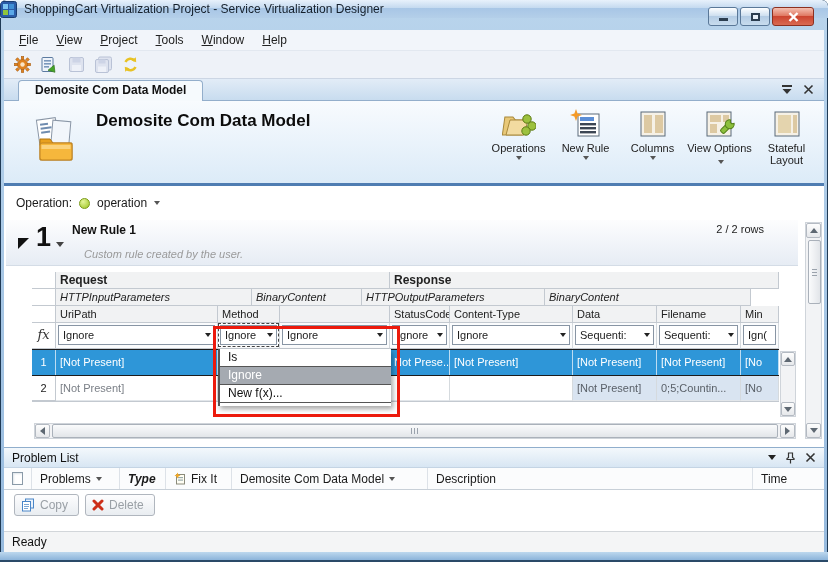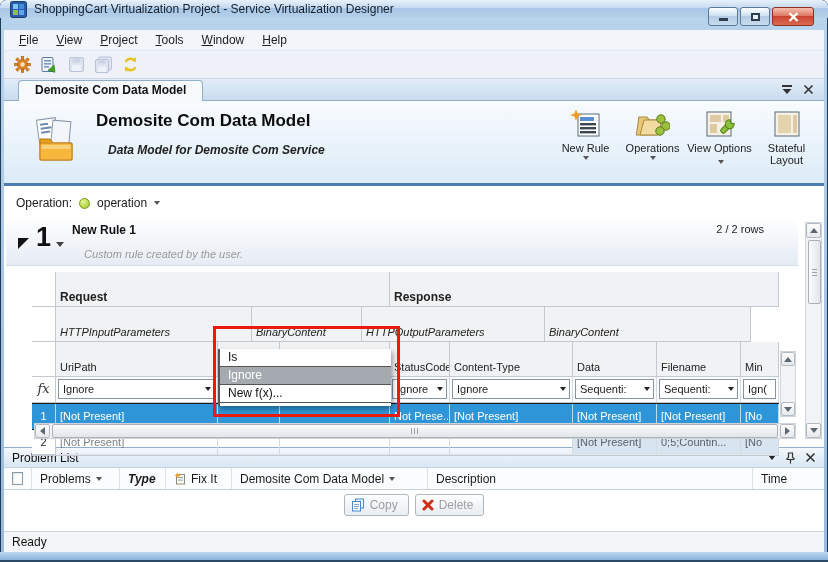--- a/index.html
+++ b/index.html
@@ -6,21 +6,21 @@
   html,body { width:828px; height:562px; }
   body { font-family:"Liberation Sans", sans-serif; font-size:12px; color:#1a1a1a; background:#fff; }
 
   .window { position:relative; width:828px; height:562px;
     background:linear-gradient(180deg,#b9d4ec,#96bade);
     box-shadow:0 0 0 1px #1f3a55 inset; border-radius:6px 6px 0 0; overflow:hidden; }
 
   
   .titlebar { position:absolute; left:0; top:0; right:0; height:18px;
     background:linear-gradient(180deg,#e8f1fb 0%,#c3d9ef 45%,#a8c6e6 46%,#b4cfe9 100%);
-    border-radius:6px 6px 0 0; display:flex; align-items:center; padding-left:10px; }
+    border-radius:6px 6px 0 0; display:flex; align-items:center; padding-left:0; }
   .app-icon { width:17px; height:17px; margin-right:7px; }
   .title-text { font-size:12px; color:#15202c; }
   .winbtns { position:absolute; right:14px; top:7px; display:flex; gap:2px; }
   .winbtn { width:30px; height:19px; border:1px solid #5a7898; border-radius:3px;
     background:linear-gradient(180deg,#fdfeff,#cfe0f0 45%,#b4cce4 50%,#c8dcee);
     display:flex; align-items:center; justify-content:center; }
   .winbtn.close { width:42px; border-color:#8c3020;
     background:linear-gradient(180deg,#f4c0b2,#e07a64 45%,#cc4530 50%,#d96a52); }
   .glyph-min { width:9px; height:3px; background:#2c3e50; margin-top:6px; }
   .glyph-max { width:9px; height:8px; border:2px solid #2c3e50; background:#e8f0f8; }
@@ -69,21 +69,21 @@
     border-top:11px solid #111; border-right:11px solid transparent; }
   .rule-num { position:absolute; left:30px; top:2px; font-size:27px; font-weight:bold; color:#111; }
   .rule-num-caret { position:absolute; left:50px; top:22px; border-top:5px solid #444; border-left:4px solid transparent; border-right:4px solid transparent; width:0; height:0; }
   .rule-name { position:absolute; left:66px; top:3px; font-weight:bold; font-size:12px; color:#111; }
   .rule-desc { position:absolute; left:78px; top:28px; font-style:italic; font-size:11px; color:#9a9a9a; }
   .rows-info { position:absolute; right:34px; top:3px; font-size:11px; color:#222; }
 
   
   .grid { position:absolute; left:28px; top:86px; width:747px; font-size:11px; }
   .grow { display:flex; }
-  .gcell { border-right:1px solid #c3c9d0; border-bottom:1px solid #c3c9d0; padding:17px 4px; overflow:hidden; white-space:nowrap; }
+  .gcell { border-right:1px solid #c3c9d0; border-bottom:1px solid #c3c9d0; padding:0 4px; overflow:hidden; white-space:nowrap; }
   .hcell { background:#f1f2f3; height:17px; line-height:16px; color:#222; }
   .gut { width:24px; background:#fff; border-right:1px solid #c3c9d0; border-bottom:1px solid #c3c9d0; text-align:center; }
   .w-uripath{width:162px}.w-method{width:62px}.w-bin{width:110px}.w-status{width:60px}
   .w-ctype{width:123px}.w-data{width:84px}.w-fname{width:84px}.w-mime{width:38px}
   .w-req{width:334px}.w-resp{width:389px}.w-inparams{width:196px}.w-outparams{width:183px}.w-binresp{width:206px}
   .bold{font-weight:bold; font-size:12px} .ital{font-style:italic}
   .fxrow { display:flex; height:26px; }
   .fxrow .gut { font-family:"DejaVu Serif",serif; font-style:italic; font-size:13px; line-height:24px; color:#333; }
   .fxcell { border-right:1px solid #d5dade; border-bottom:1px solid #c3c9d0; padding:2px; background:#fbfcfd; }
   .dd { height:20px; border:1px solid #8895a4; background:#fff; display:flex; align-items:center; padding:0 3px 0 4px; }
@@ -139,21 +139,21 @@
   .pl-title .ptext { flex:1; font-size:12px; color:#111; }
   .pl-title-icons { display:flex; gap:9px; align-items:center; }
   .pl-drop { width:0; height:0; border-top:5px solid #222; border-left:4px solid transparent; border-right:4px solid transparent; }
   .pl-header { height:22px; display:flex; align-items:center; background:#fbfcfd; border-bottom:1px solid #c8d0d8; font-size:12px; }
   .plh { display:flex; align-items:center; gap:5px; height:100%; padding:0 8px; border-right:1px solid #dde2e8; }
   .plh-chk { width:28px; justify-content:center; }
   .checkbox { width:13px; height:13px; border:1px solid #8a9aa8; background:#fff; box-shadow:inset 1px 1px 2px #dfe5ea; }
   .plh-problems { width:88px; } .plh-type { width:46px; font-weight:bold;font-style:italic; }
   .plh-fixit { width:66px; } .plh-model { width:196px; } .plh-desc { flex:1; border-right:none; }
   .plh-time { width:72px; border-left:1px solid #dde2e8; border-right:none; }
-  .pl-actions { padding:4px 0; display:flex; gap:6px;justify-content:center; }
+  .pl-actions { padding:4px 10px; display:flex; gap:6px; }
   .abtn { height:22px; display:inline-flex; align-items:center; gap:5px; padding:0 10px 0 6px;
     border:1px solid #b0b6be; border-radius:3px; background:linear-gradient(180deg,#fdfdfe,#e9edf1); color:#9aa0a6; font-size:12px; }
 
   
   .statusbar { height:21px; background:#f4f5f6; border-top:1px solid #d2d6da; display:flex; align-items:center; padding-left:8px; font-size:12px; color:#111; }
 </style>
 </head>
 <body>
 
 <div class="window">
@@ -268,44 +268,52 @@
             <rect x="11" y="16" width="9" height="2" fill="#6f8cb0"></rect>
         </g>
         <g transform="rotate(5 32 16)">
           <rect x="22" y="6" width="18" height="24" fill="#f2f6fb" stroke="#8a96a6"></rect>
         </g>
         <path d="M10 24 L20 24 L23 28 L42 28 L42 45 L10 45 Z" fill="#e8a01e" stroke="#b07614"></path>
         <rect x="10" y="28" width="32" height="17" rx="2" fill="#f6b73c" stroke="#c08220"></rect>
         <rect x="11.5" y="30" width="29" height="4" fill="#fbd27c"></rect>
       </svg>
       <div class="doc-title">Demosite Com Data Model</div>
-      <div class="doc-subtitle">Data Model for Demosite Com Service</div>
 
       <div class="actions">
+        <div class="action">
+          <svg width="34" height="30" viewBox="0 0 34 30">
+            <path d="M4 8 L12 8 L15 11 L24 11 L24 26 L4 26 Z" fill="#e8c878" stroke="#a8883a" transform="skewX(-8)"></path>
+            <path d="M8 11 L26 11 L22 26 L4 26 Z" fill="#f2dba0" stroke="#a8883a"></path>
+            <circle cx="25" cy="10" r="4.2" fill="#9cc13e" stroke="#5c7a14"></circle>
+            <circle cx="30" cy="17" r="4.2" fill="#9cc13e" stroke="#5c7a14"></circle>
+            <circle cx="24" cy="22" r="4.2" fill="#9cc13e" stroke="#5c7a14"></circle>
+          </svg>
+          <span class="alabel">Operations</span>
+          <span class="caret"></span>
+        </div>
         <div class="action">
           <svg width="32" height="30" viewBox="0 0 32 30">
             <rect x="8" y="5" width="21" height="22" fill="#fff" stroke="#5a6a7a"></rect>
             <rect x="10" y="8" width="14" height="4" fill="#5b8ed6"></rect>
             <rect x="10" y="14" width="16" height="2.4" fill="#3c4654"></rect>
               <rect x="10" y="18" width="16" height="2.4" fill="#3c4654"></rect>
               <rect x="10" y="22" width="16" height="2.4" fill="#3c4654"></rect>
             <path d="M6 0 L7.6 4.4 L12 6 L7.6 7.6 L6 12 L4.4 7.6 L0 6 L4.4 4.4 Z" fill="#f49a28"></path>
           </svg>
           <span class="alabel">New Rule</span>
           <span class="caret"></span>
         </div>
         <div class="action">
-          <svg width="34" height="30" viewBox="0 0 34 30">
-            <path d="M4 8 L12 8 L15 11 L24 11 L24 26 L4 26 Z" fill="#e8c878" stroke="#a8883a" transform="skewX(-8)"></path>
-            <path d="M8 11 L26 11 L22 26 L4 26 Z" fill="#f2dba0" stroke="#a8883a"></path>
-            <circle cx="25" cy="10" r="4.2" fill="#9cc13e" stroke="#5c7a14"></circle>
-            <circle cx="30" cy="17" r="4.2" fill="#9cc13e" stroke="#5c7a14"></circle>
-            <circle cx="24" cy="22" r="4.2" fill="#9cc13e" stroke="#5c7a14"></circle>
-          </svg>
-          <span class="alabel">Operations</span>
+          <svg width="30" height="30" viewBox="0 0 30 30">
+            <rect x="3" y="3" width="24" height="24" fill="#f6f1e6" stroke="#5a6a7a"></rect>
+            <rect x="6" y="6" width="8" height="18" fill="#ddc9a2"></rect>
+            <rect x="17" y="6" width="8" height="18" fill="#ddc9a2"></rect>
+          </svg>
+          <span class="alabel">Columns</span>
           <span class="caret"></span>
         </div>
         <div class="action">
           <svg width="32" height="30" viewBox="0 0 32 30">
             <rect x="3" y="3" width="24" height="24" fill="#f6f1e6" stroke="#5a6a7a"></rect>
             <rect x="6" y="6" width="11" height="7" fill="#ddc9a2"></rect>
               <rect x="6" y="15" width="7" height="9" fill="#ddc9a2"></rect>
             <rect x="19" y="6" width="6" height="7" fill="#ddc9a2"></rect>
             <g transform="rotate(45 22 19)">
               <rect x="19.5" y="12" width="5" height="13" rx="1.5" fill="#8cc03c" stroke="#55801a"></rect>

